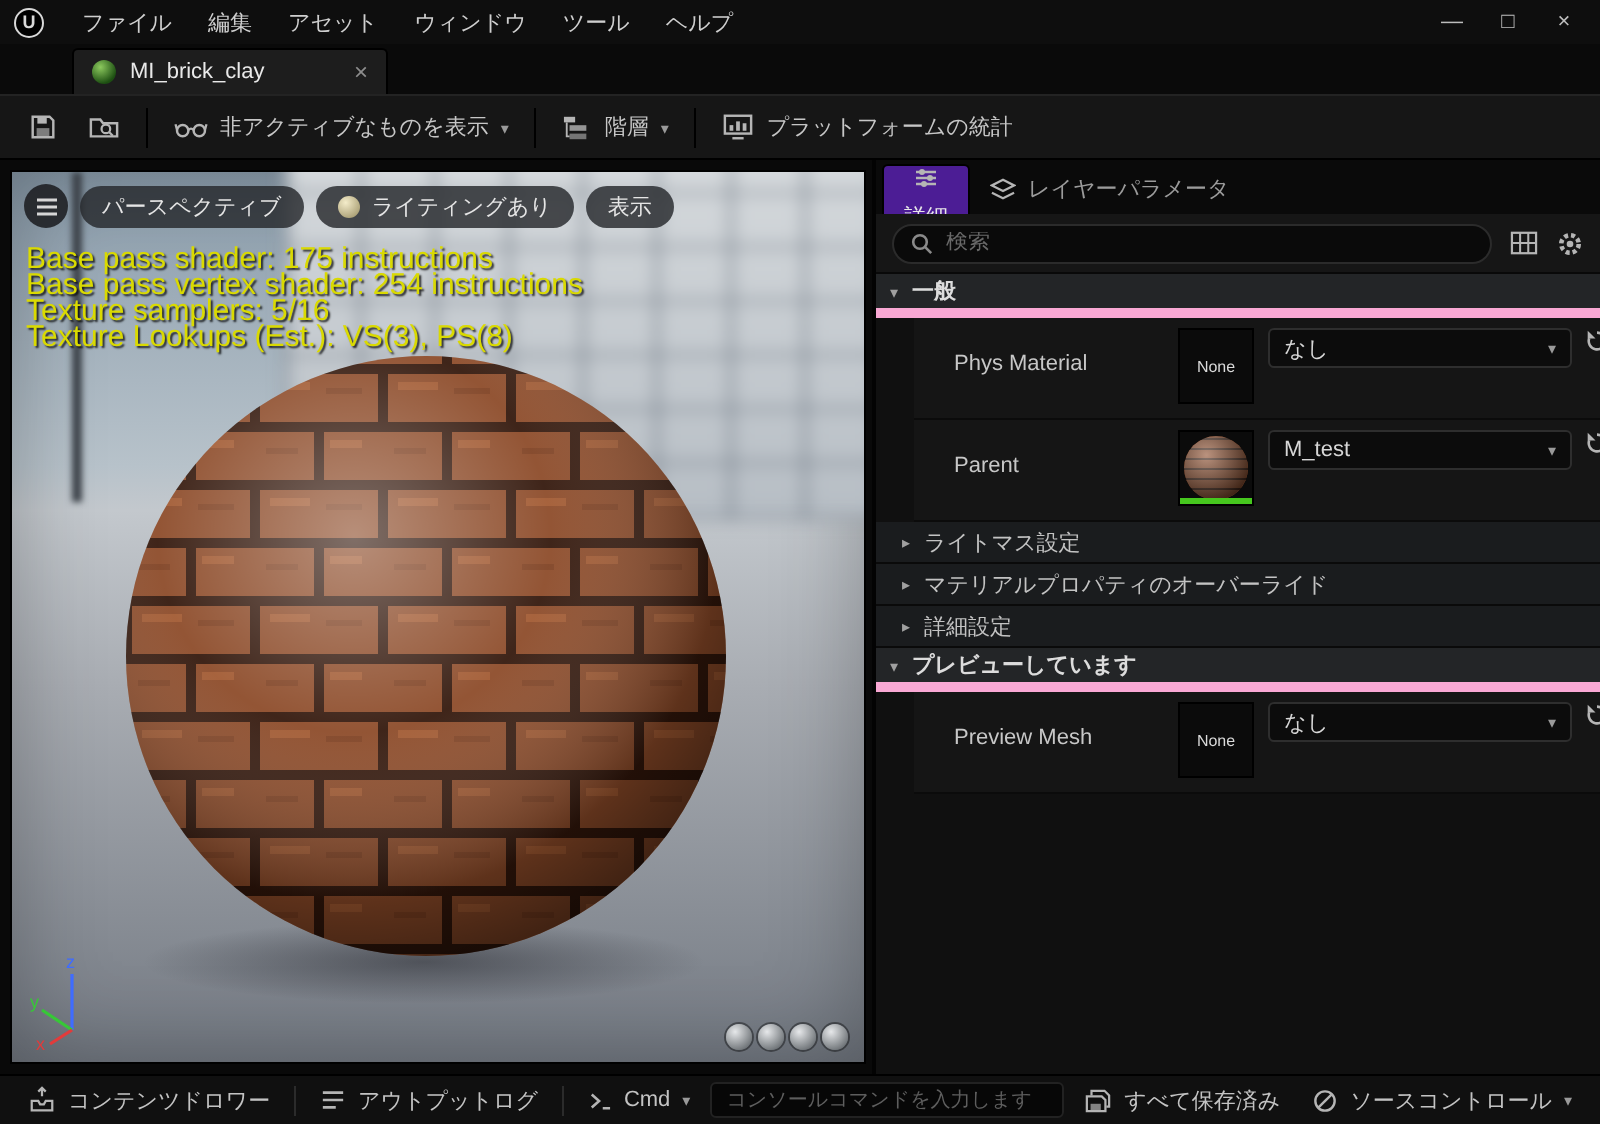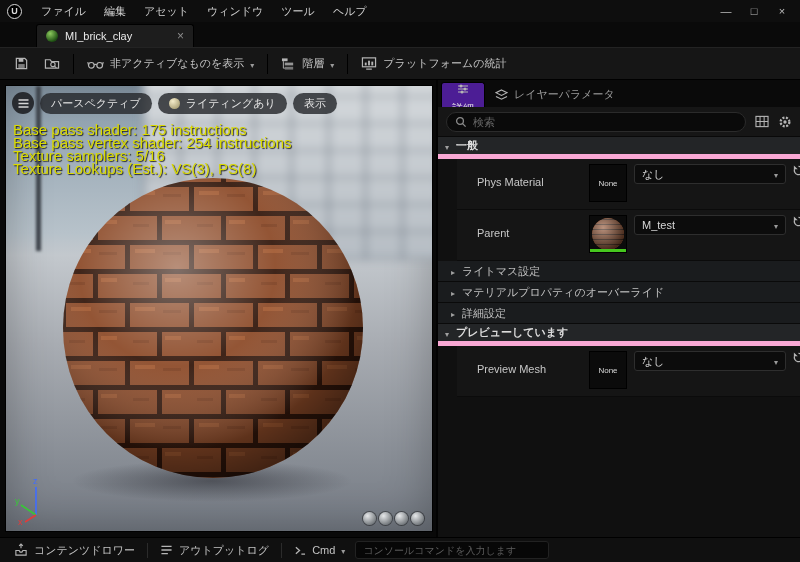--- a/index.html
+++ b/index.html
@@ -54,21 +54,21 @@
   .gizmo {position:absolute;left:8px;bottom:6px;}
   .shape-btns {position:absolute;right:8px;bottom:6px;display:flex;gap:3px;}
   .shape-btn {width:13px;height:13px;border-radius:50%;background:radial-gradient(circle at 35% 30%,#e6e8ea,#6e7377 78%);box-shadow:0 0 0 1px rgba(0,0,0,0.4);}
 
   
   .details-panel {flex:1;display:flex;flex-direction:column;background:#0f0f0f;border-left:2px solid #030303;min-width:0;}
   .dt-tabs {height:27px;background:#0a0a0a;display:flex;align-items:flex-end;padding-left:3px;flex:0 0 auto;}
   .dt-tab {height:25px;display:flex;align-items:center;gap:6px;padding:0 10px;color:#9b9b9b;}
   .dt-tab.active {background:#4c1d95;border:1px solid #000;border-bottom:none;border-radius:3px 3px 0 0;color:#e7e7e7;flex-direction:column;}
   .dt-tab .tab-close {margin-left:2px;}
-  .search-row {height:30px;background:#161616;display:flex;align-items:center;padding:0 8px;gap:9px;border-bottom:1px solid #090909;flex:0 0 auto;}
+  .search-row {height:30px;background:#161616;display:flex;align-items:center;padding:0 8px;gap:9px;border-bottom:1px solid #090909;flex:0 0 auto;font-family:Liberation Mono, monospace;}
   .search-box {flex:1;height:20px;background:#0a0a0a;border:1px solid #2b2b2b;border-radius:10px;display:flex;align-items:center;gap:6px;padding:0 8px;}
   .search-box input {flex:1;background:transparent;border:none;outline:none;color:#d0d0d0;font-size:11px;font-family:inherit;min-width:0;}
   .search-box input::placeholder {color:#686868;}
   .dt-body {flex:1;overflow:hidden;background:#101010;}
   .sec-hdr {height:22px;background:#232527;display:flex;align-items:center;gap:7px;padding:0 7px;color:#dcdcdc;border-bottom:5px solid #f9a8d4;font-weight:bold;}
   .col-hdr {height:21px;background:#1a1c1e;display:flex;align-items:center;gap:7px;padding:0 6px 0 13px;color:#c3c3c3;border-bottom:1px solid #0a0a0a;white-space:nowrap;overflow:hidden;}
   .col-hdr span {white-space:nowrap;}
   .prop-row {display:flex;background:#151515;border-bottom:1px solid #0b0b0b;padding:5px 6px 7px 20px;align-items:flex-start;margin-left:19px;}
   .prop-label {flex:0 0 112px;padding-top:12px;color:#c7c7c7;}
   .prop-val {display:flex;gap:7px;align-items:flex-start;}
@@ -452,15 +452,37 @@
     <div class="sb-item">
       <span class="ic">
         <svg width="12" height="11" viewBox="0 0 13 12">
             <path d="M2 2.5l4 3.5-4 3.5 M8 10h4" fill="none" stroke="currentColor" stroke-width="1.4"></path>
           </svg>
       </span>
       <span>Cmd</span>
       <span class="caret"></span>
     </div>
     <input class="console-input" type="text" placeholder="コンソールコマンドを入力します" style="">
+    <div class="sb-right">
+      <div class="sb-item">
+        <span class="ic">
+          <svg width="14" height="13" viewBox="0 0 15 14">
+              <path d="M1.5 4.5h8l2 2v6h-10z" fill="none" stroke="currentColor" stroke-width="1.2"></path>
+              <path d="M4 4V1.5h7l2.5 2.5v6H12" fill="none" stroke="currentColor" stroke-width="1.2"></path>
+              <rect x="3.5" y="8.5" width="5.5" height="3.5" fill="currentColor" opacity="0.7"></rect>
+            </svg>
+        </span>
+        <span>すべて保存済み</span>
+      </div>
+      <div class="sb-item">
+        <span class="ic">
+          <svg width="13" height="13" viewBox="0 0 14 14">
+              <circle cx="7" cy="7" r="5.2" fill="none" stroke="currentColor" stroke-width="1.3"></circle>
+              <path d="M3.4 10.6L10.6 3.4" stroke="currentColor" stroke-width="1.3"></path>
+            </svg>
+        </span>
+        <span>ソースコントロール</span>
+        <span class="caret"></span>
+      </div>
+    </div>
   </div>
 
 </div>
 
 </body></html>

